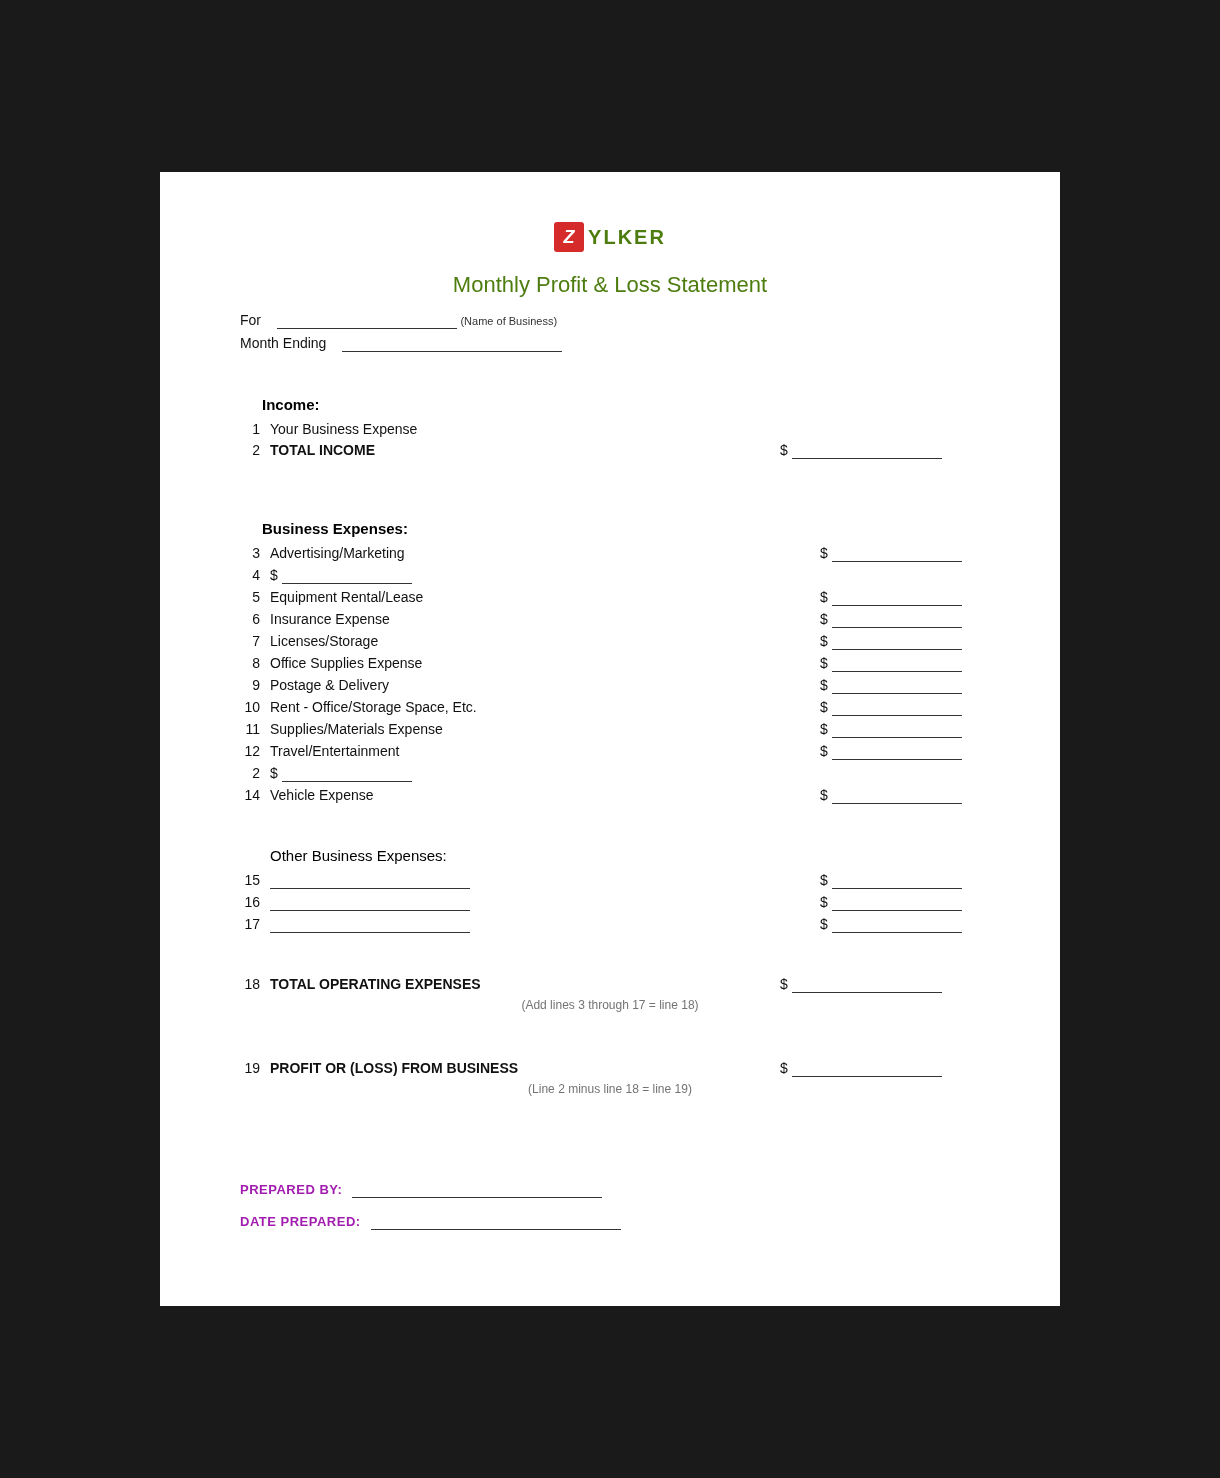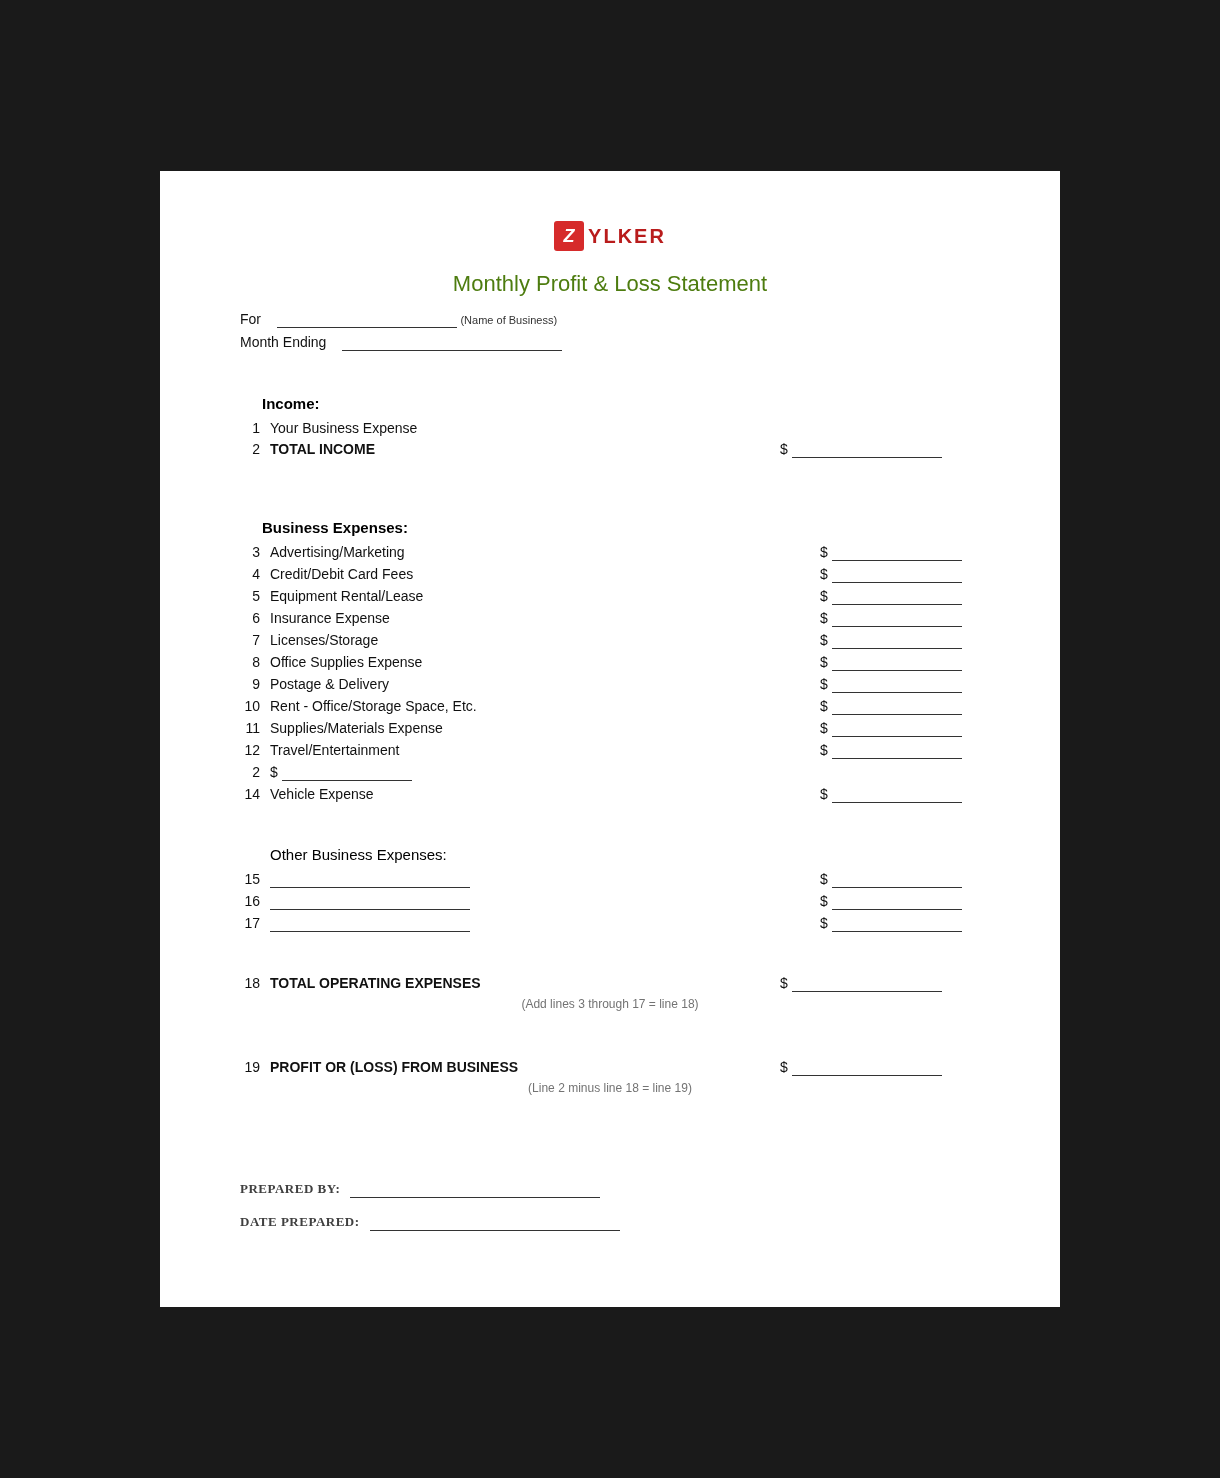--- a/index.html
+++ b/index.html
@@ -43,21 +43,21 @@
       align-items: center;
       justify-content: center;
       border-radius: 3px;
       font-style: italic;
     }
 
     .logo-text {
       font-weight: bold;
       font-size: 20px;
       letter-spacing: 2px;
-      color: #b91c1c;
+      color: #4d7c0f;
     }
 
     
     .doc-title {
       text-align: center;
       font-size: 22px;
       font-weight: normal;
       margin-bottom: 14px;
       color: #4d7c0f;
     }
@@ -161,22 +161,21 @@
       color: #737373;
       text-align: center;
       margin-top: 3px;
       margin-bottom: 10px;
     }
 
     
     .footer-section {
       margin-top: 40px;
       font-size: 13px;
-      color: #404040;
-      font-family: Liberation Serif, serif;
+      color: #a21caf;
     }
 
     .footer-row {
       display: flex;
       align-items: baseline;
       margin-bottom: 16px;
     }
 
     .footer-label {
       font-weight: bold;
@@ -249,21 +248,20 @@
 
     <div class="line-row">
       <span class="line-num">3</span>
       <span class="line-label">Advertising/Marketing</span>
       <span class="amount-col">
         <span class="dollar-sign">$</span> <span class="field-line">&nbsp;</span>
       </span>
     </div>
     <div class="line-row">
       <span class="line-num">4</span>
-      <span class="line-label">Credit/Debit Card Fees</span>
       <span class="amount-col">
         <span class="dollar-sign">$</span> <span class="field-line">&nbsp;</span>
       </span>
     </div>
     <div class="line-row">
       <span class="line-num">5</span>
       <span class="line-label">Equipment Rental/Lease</span>
       <span class="amount-col">
         <span class="dollar-sign">$</span> <span class="field-line">&nbsp;</span>
       </span>

